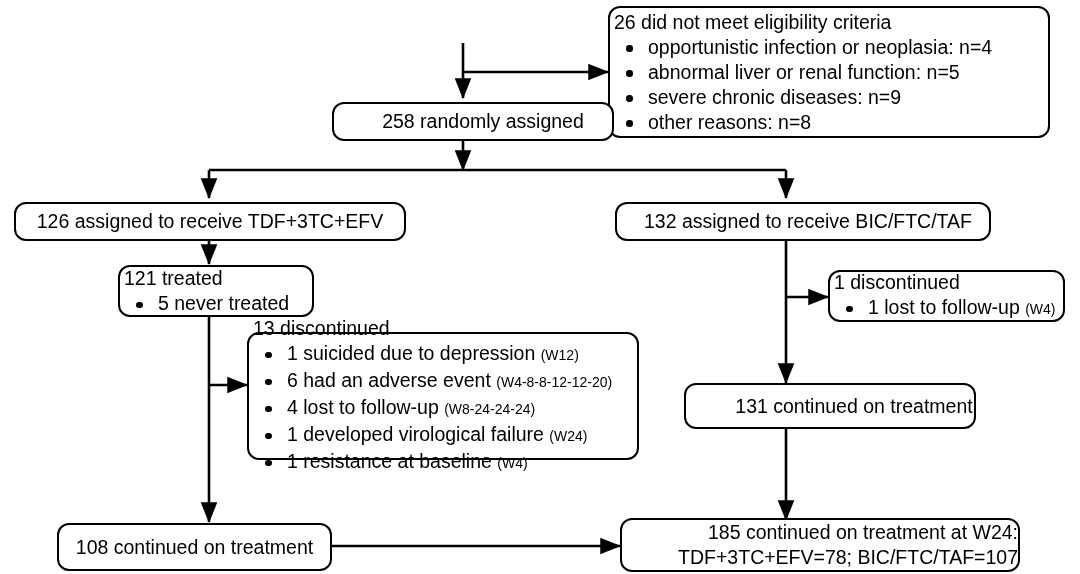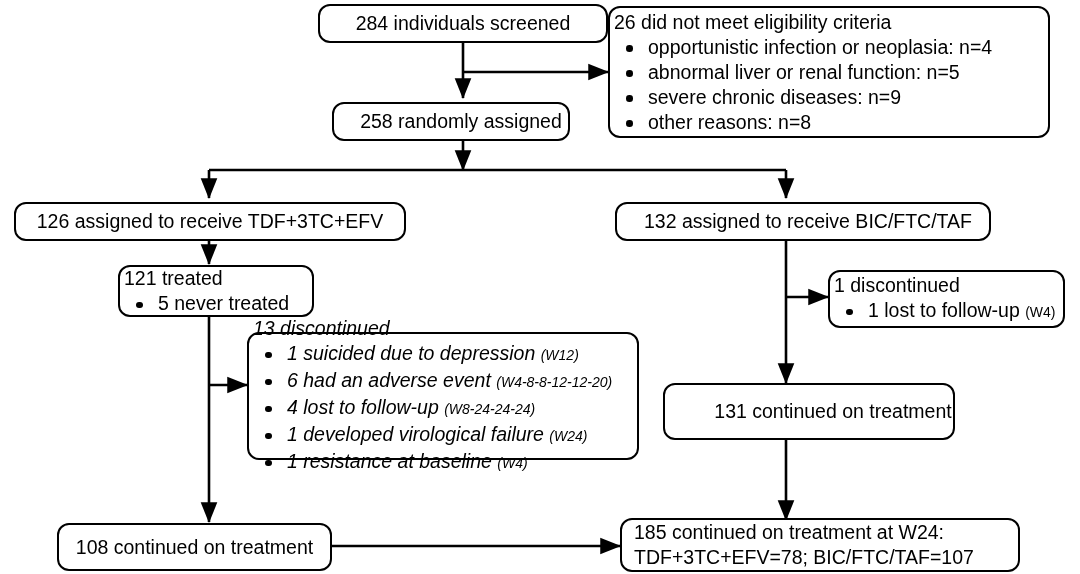--- a/index.html
+++ b/index.html
@@ -69,20 +69,21 @@
     background: #000000;
   }
   .wk {
     font-size: 14px;
   }
   .lines2 {
     padding-left: 12px;
   }
   .lines2 div {
     white-space: nowrap;
+    text-align: right;
   }
 </style>
 </head>
 <body>
 
 <div id="canvas">
 
   <svg class="svg-layer" viewBox="0 0 1080 574" width="1080" height="574" xmlns="http://www.w3.org/2000/svg">
     <defs>
       <marker id="arw" markerWidth="9" markerHeight="9" refX="7.6" refY="3.6" orient="auto" markerUnits="strokeWidth">
@@ -110,64 +111,61 @@
       <path d="M786,241 L786,383" marker-end="url(#arw)"></path>
 
       <path d="M786,297 L828,297" marker-end="url(#arw)"></path>
 
       <path d="M786,425 L786,520" marker-end="url(#arw)"></path>
 
       <path d="M332,546 L620,546" marker-end="url(#arw)"></path>
     </g>
   </svg>
 
-  <div class="node centered" style="left:318px; top:4px; width:290px; height:39px;">
-    <div class="title">284 individuals screened</div>
-  </div>
 
   <div class="node" style="left:608px; top:6px; width:442px; height:132px;">
     <div class="title">26 did not meet eligibility criteria</div>
     <ul class="bullets">
       <li><span>opportunistic infection or neoplasia: n=4</span></li>
       <li><span>abnormal liver or renal function: n=5</span></li>
       <li><span>severe chronic diseases: n=9</span></li>
       <li><span>other reasons: n=8</span></li>
     </ul>
   </div>
 
-  <div class="node centered" style="left:332px; top:102px; width:238px; height:39px;padding-left:20px;">
+  <div class="node centered" style="left:332px; top:102px; width:282px; height:39px;padding-left:20px;">
     <div class="title">258 randomly assigned</div>
   </div>
 
   <div class="node centered" style="left:14px; top:202px; width:392px; height:39px;border-radius:12px;">
     <div class="title">126 assigned to receive TDF+3TC+EFV</div>
   </div>
 
   <div class="node centered" style="left:615px; top:202px; width:376px; height:39px;padding-left:10px;">
     <div class="title">132 assigned to receive BIC/FTC/TAF</div>
   </div>
 
   <div class="node" style="left:118px; top:265px; width:196px; height:52px;">
     <div class="title">121 treated</div>
     <ul class="bullets">
       <li><span>5 never treated</span></li>
     </ul>
   </div>
 
-  <div class="node" style="left:828px; top:270px; width:237px; height:58px;">
+  <div class="node" style="left:828px; top:270px; width:237px; height:52px;">
     <div class="title">1 discontinued</div>
     <ul class="bullets">
       <li>
         <span>1 lost to follow-up</span>
         <span class="wk">(W4)</span>
       </li>
     </ul>
   </div>
 
-  <div class="node" style="left:247px; top:332px; width:392px; height:128px;font-style:italic;">
+  <div class="node" style="left:247px; top:332px; width:392px; height:128px;">
     <div class="title">13 discontinued</div>
     <ul class="bullets">
       <li>
         <span>1 suicided due to depression</span>
         <span class="wk">(W12)</span>
       </li>
       <li>
         <span>6 had an adverse event</span>
         <span class="wk">(W4-8-8-12-12-20)</span>
       </li>
@@ -179,21 +177,21 @@
         <span>1 developed virological failure</span>
         <span class="wk">(W24)</span>
       </li>
       <li>
         <span>1 resistance at baseline</span>
         <span class="wk">(W4)</span>
       </li>
     </ul>
   </div>
 
-  <div class="node centered" style="left:663px; top:383px; width:292px; height:57px;padding-left:48px;">
+  <div class="node centered" style="left:684px; top:383px; width:292px; height:46px;padding-left:48px;">
     <div class="title">131 continued on treatment</div>
   </div>
 
   <div class="node centered" style="left:57px; top:523px; width:275px; height:48px;">
     <div class="title">108 continued on treatment</div>
   </div>
 
   <div class="node" style="left:620px; top:518px; width:400px; height:54px;">
     <div class="lines2">
       <div>185 continued on treatment at W24:</div>

